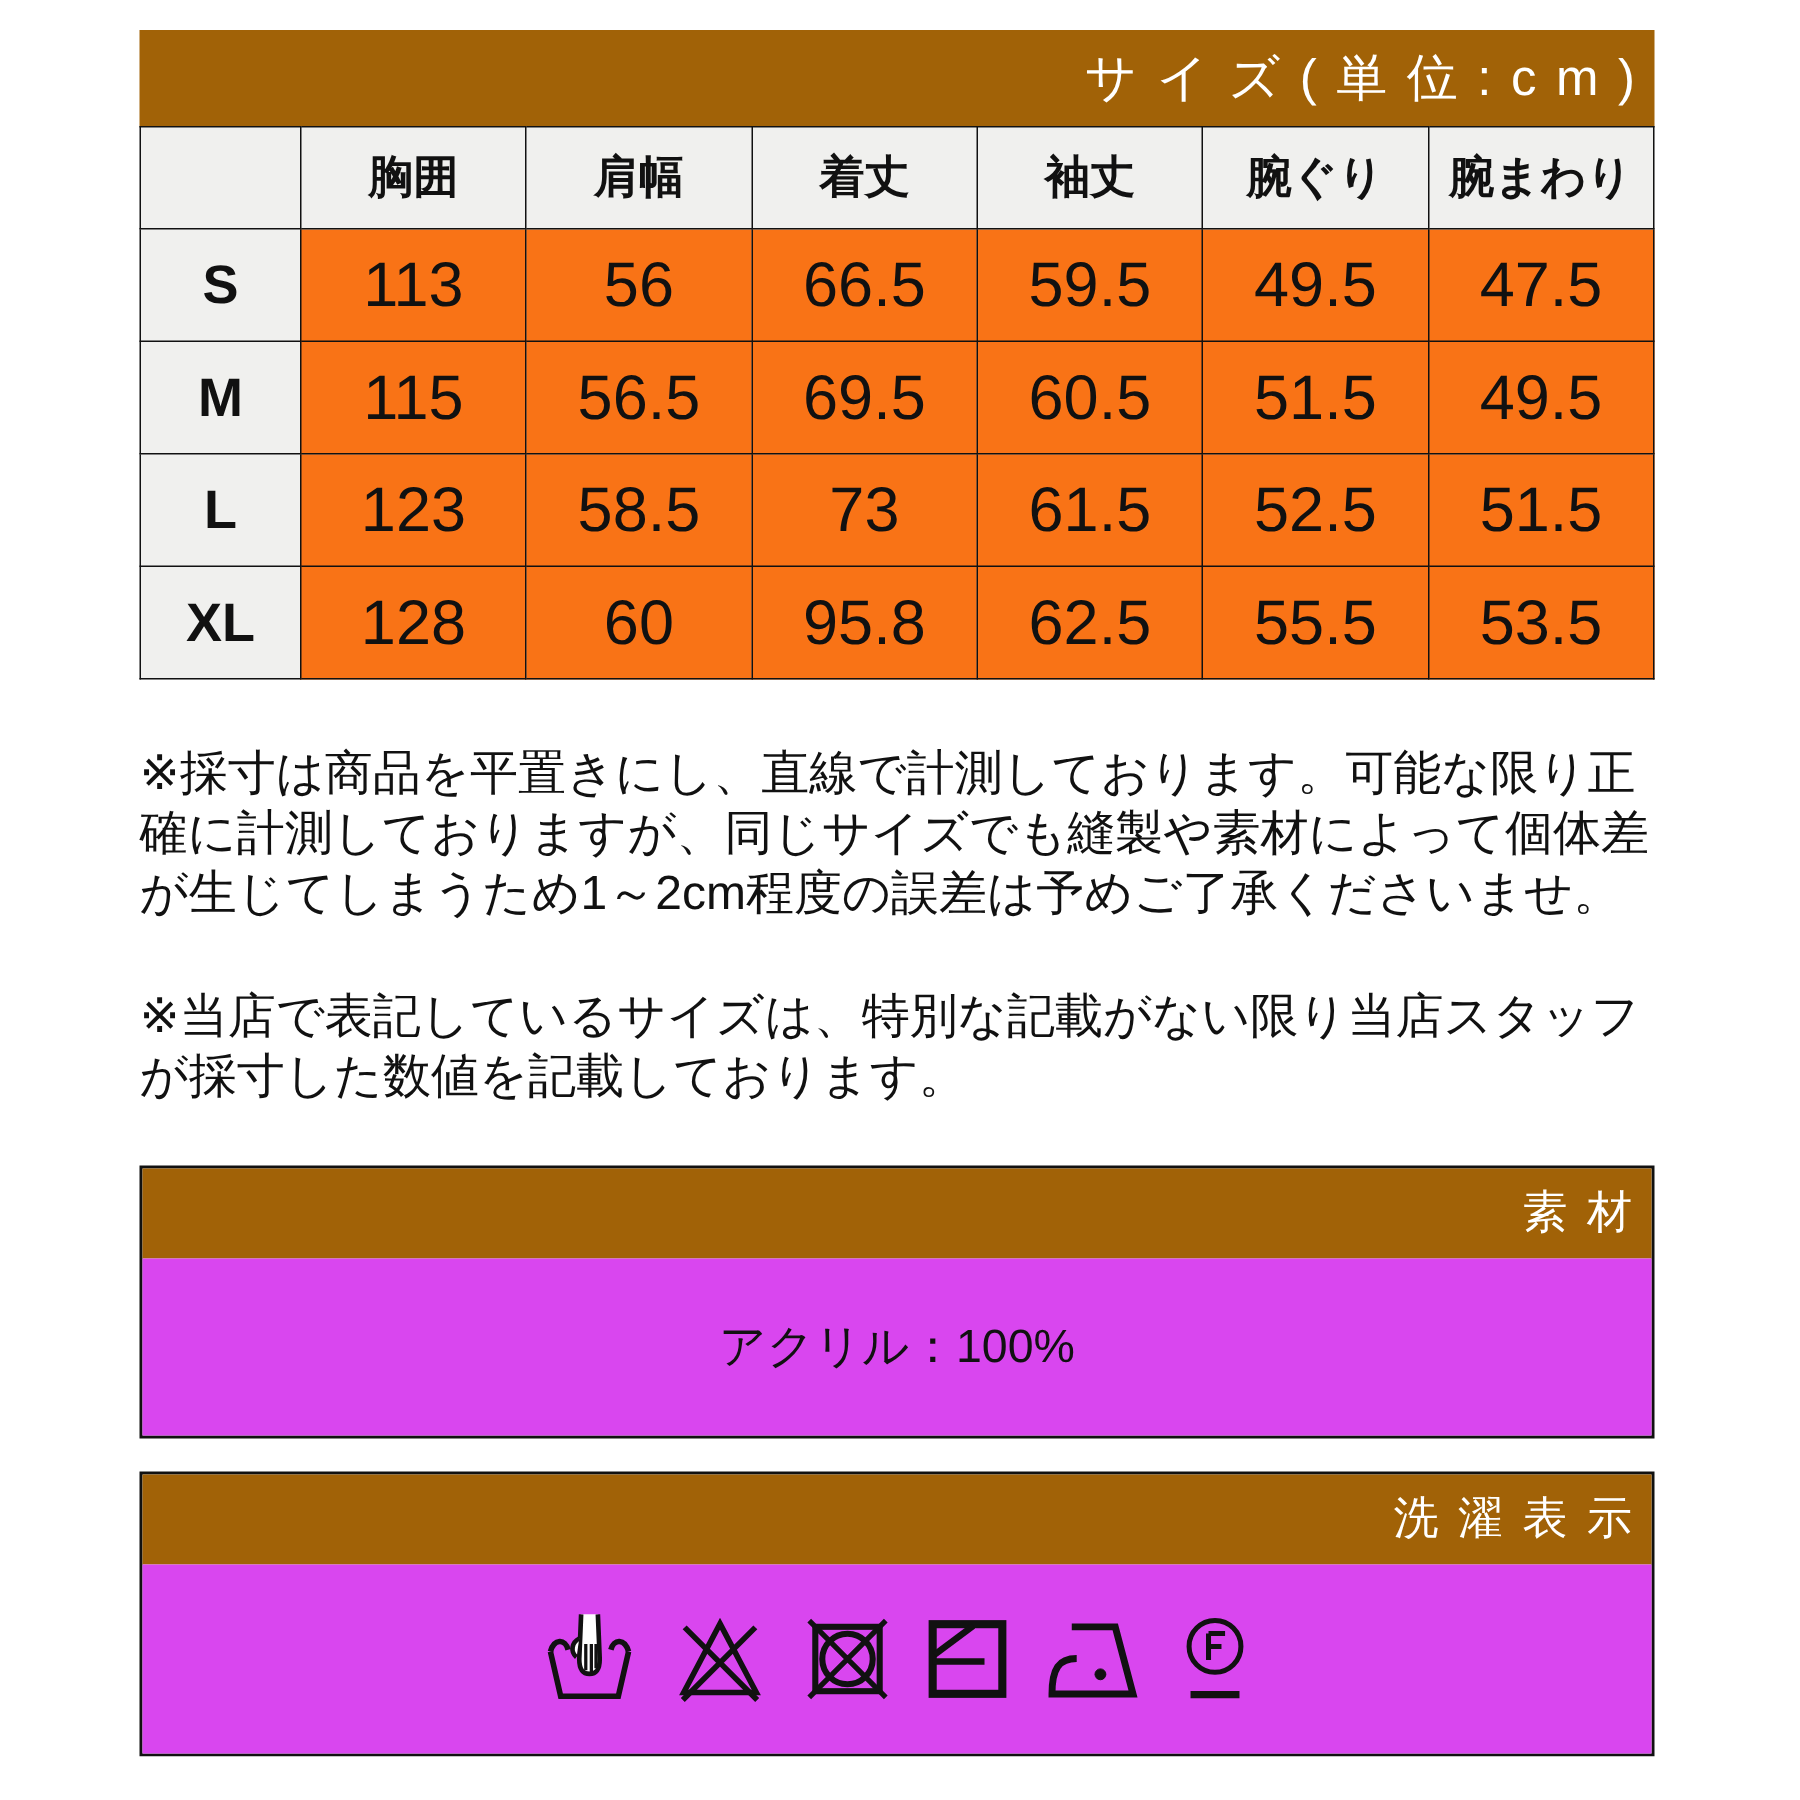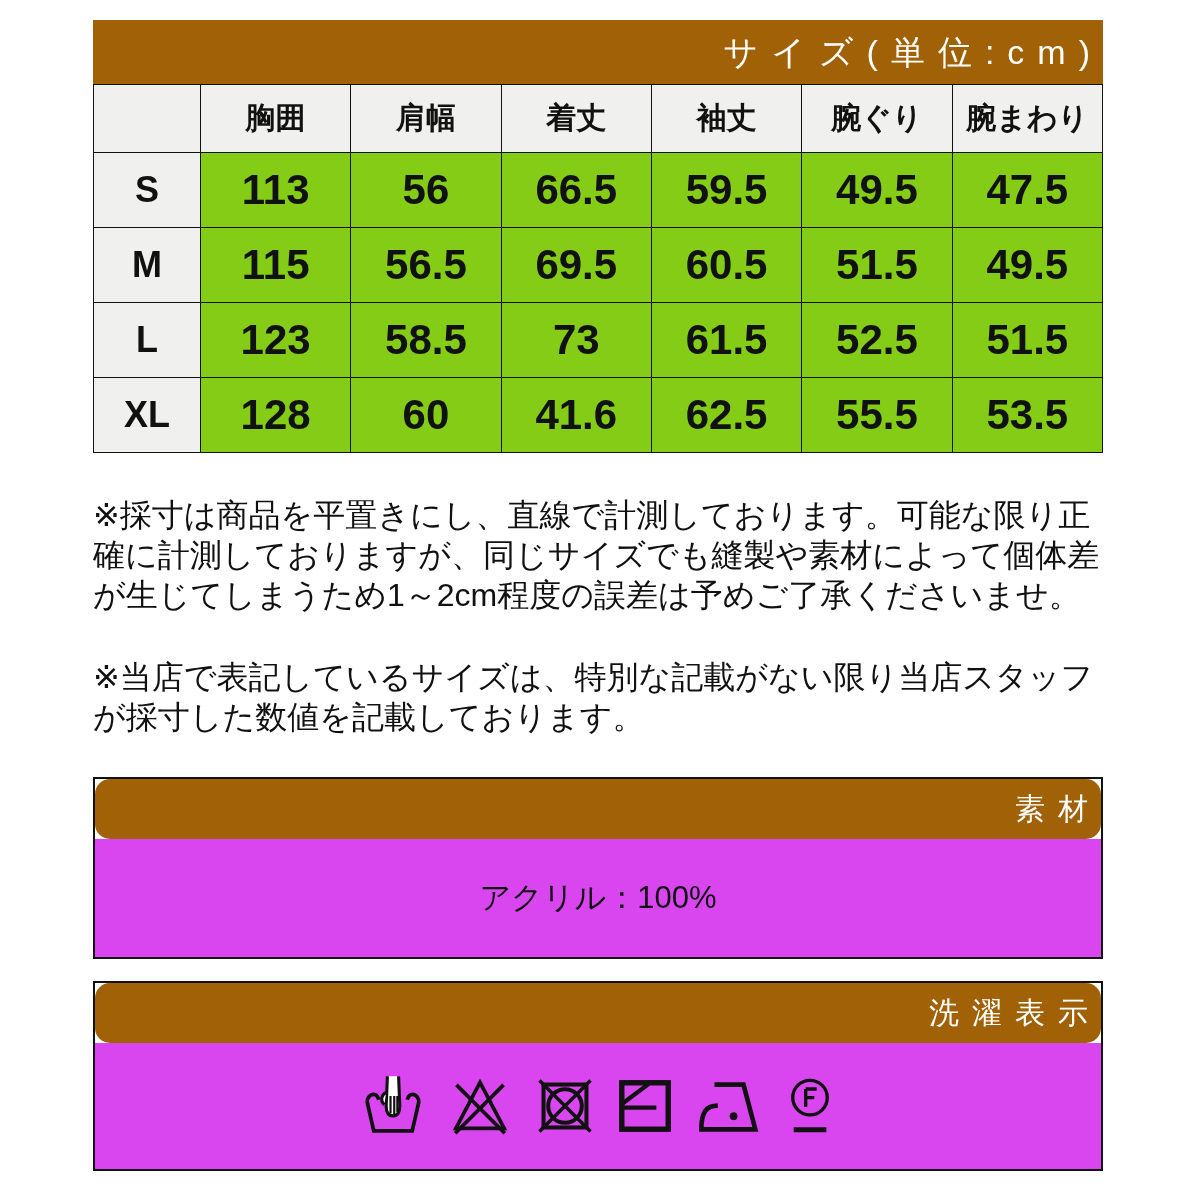--- a/index.html
+++ b/index.html
@@ -26,21 +26,20 @@
   }
   .title-bar {
     height: 64px;
     line-height: 64px;
     font-size: 34px;
   }
   .section-bar {
     height: 60px;
     line-height: 60px;
     font-size: 30px;
-    border-radius: 15px;
   }
 
   
   table.size-table {
     width: 100%;
     border-collapse: collapse;
     table-layout: fixed;
   }
   table.size-table th, table.size-table td {
     border: 1px solid #111111;
@@ -54,23 +53,23 @@
     font-size: 30px;
     font-weight: bold;
   }
   table.size-table tbody tr { height: 75px; }
   table.size-table tbody th {
     background: #f0f0ee;
     font-size: 36px;
     font-weight: bold;
   }
   table.size-table tbody td {
-    background: #84cc16;
+    background: #f97316;
     font-size: 42px;
-    font-weight: bold;
+    font-weight: normal;
   }
 
   
   .notes { margin-top: 42px; }
   .notes p {
     margin: 0 0 42px 0;
     font-size: 32px;
     line-height: 40px;
     color: #111111;
     text-align: left;
@@ -159,21 +158,21 @@
           <td>58.5</td>
           <td>73</td>
           <td>61.5</td>
           <td>52.5</td>
           <td>51.5</td>
         </tr>
         <tr>
           <th>XL</th>
           <td>128</td>
           <td>60</td>
-          <td>41.6</td>
+          <td>95.8</td>
           <td>62.5</td>
           <td>55.5</td>
           <td>53.5</td>
         </tr>
       </tbody>
     </table>
   </div>
 
   <div class="notes">
     <p>※採寸は商品を平置きにし、直線で計測しております。可能な限り正確に計測しておりますが、同じサイズでも縫製や素材によって個体差が生じてしまうため1～2cm程度の誤差は予めご了承くださいませ。</p>

